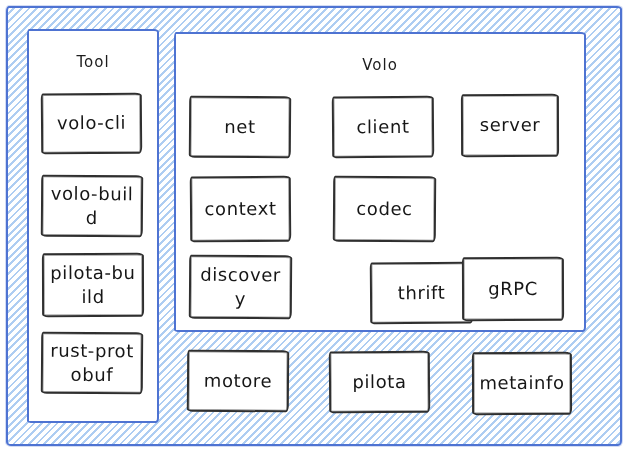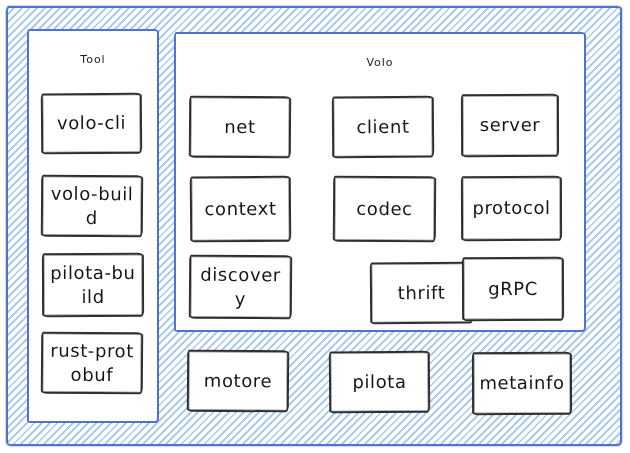--- a/index.html
+++ b/index.html
@@ -52,21 +52,21 @@
     top: 24px;    
     width: 412px;
     height: 300px;
   }
   .panel-title {
     position: absolute;
     top: 22px;
     left: 0;
     width: 100%;
     text-align: center;
-    font-size: 11px;
+    font-size: 15px;
     letter-spacing: 1px;
     color: #1c1c1c;
   }
   
   .node {
     position: absolute;
     box-sizing: border-box;
     background: #ffffff;
     border: 2px solid #2f2f2f;
     border-radius: 2px 7px 3px 6px / 6px 3px 7px 3px;
@@ -122,21 +122,20 @@
       <div class="node t3 tilt-b">rust-protobuf</div>
     </div>
 
     <div class="panel panel-volo">
       <div class="panel-title">Volo</div>
       <div class="node g0 tilt-b">net</div>
       <div class="node g1 tilt-a">client</div>
       <div class="node g2 tilt-c">server</div>
       <div class="node g3 tilt-a">context</div>
       <div class="node g4 tilt-b">codec</div>
-      <div class="node g5 tilt-c">protocol</div>
       <div class="node g6 tilt-b">discovery</div>
       <div class="node g7 tilt-a">thrift</div>
       <div class="node g8 tilt-c">gRPC</div>
     </div>
 
     <div class="node b0 tilt-b">motore</div>
     <div class="node b1 tilt-a">pilota</div>
     <div class="node b2 tilt-c">metainfo</div>
 
   </div>

